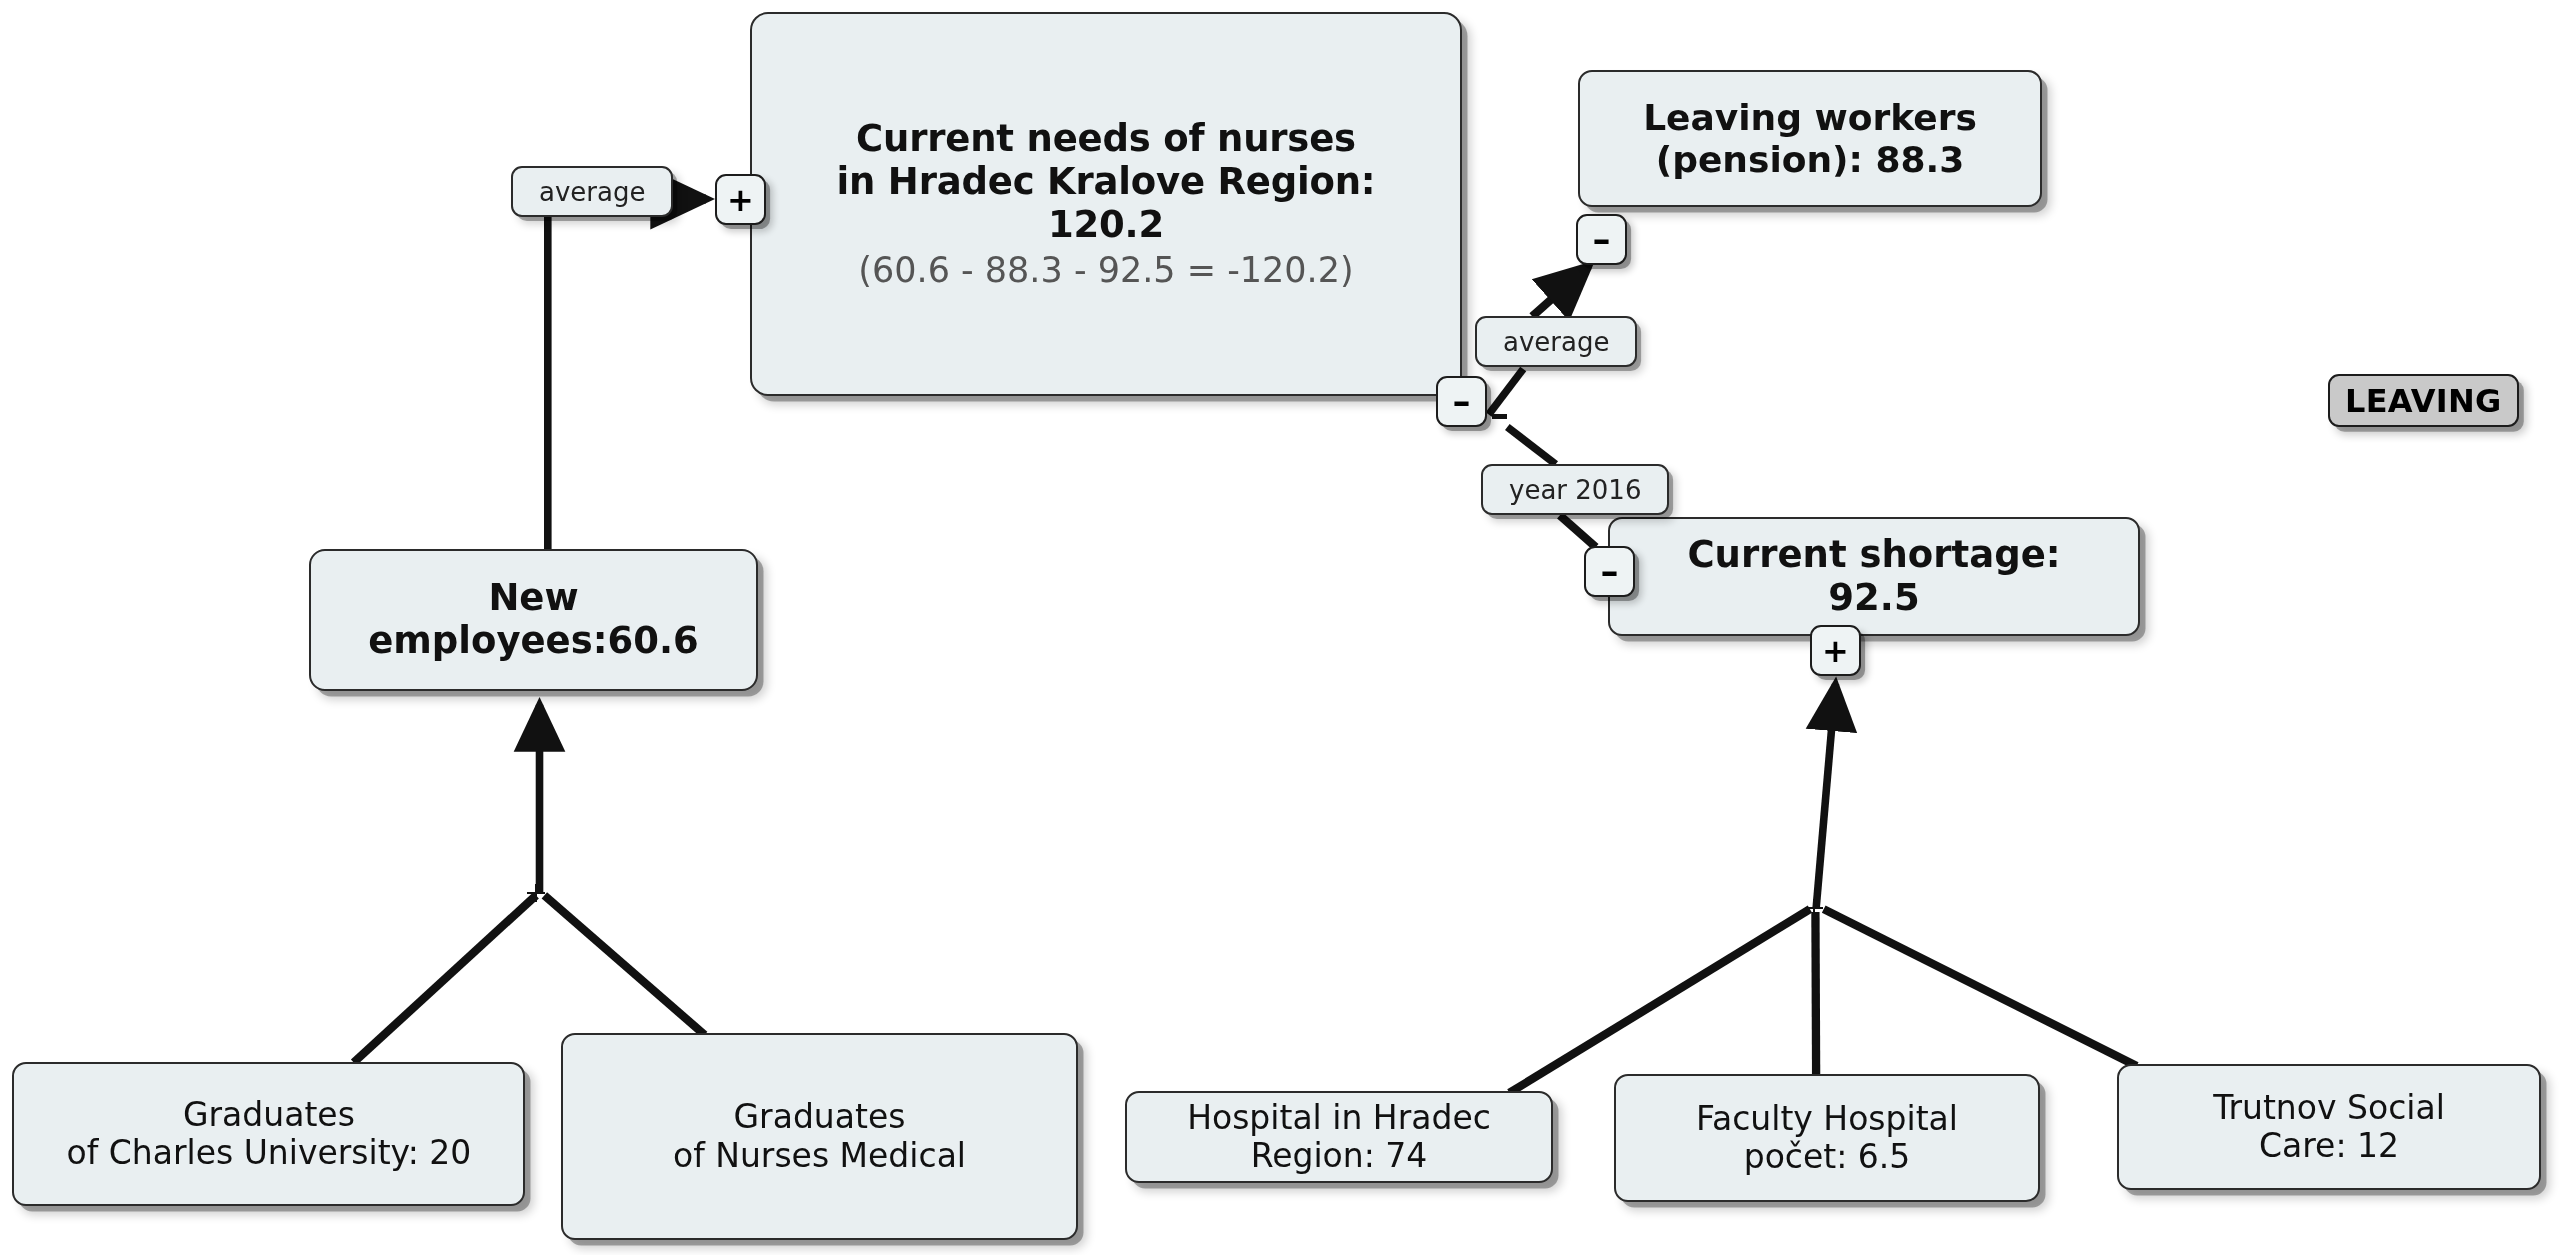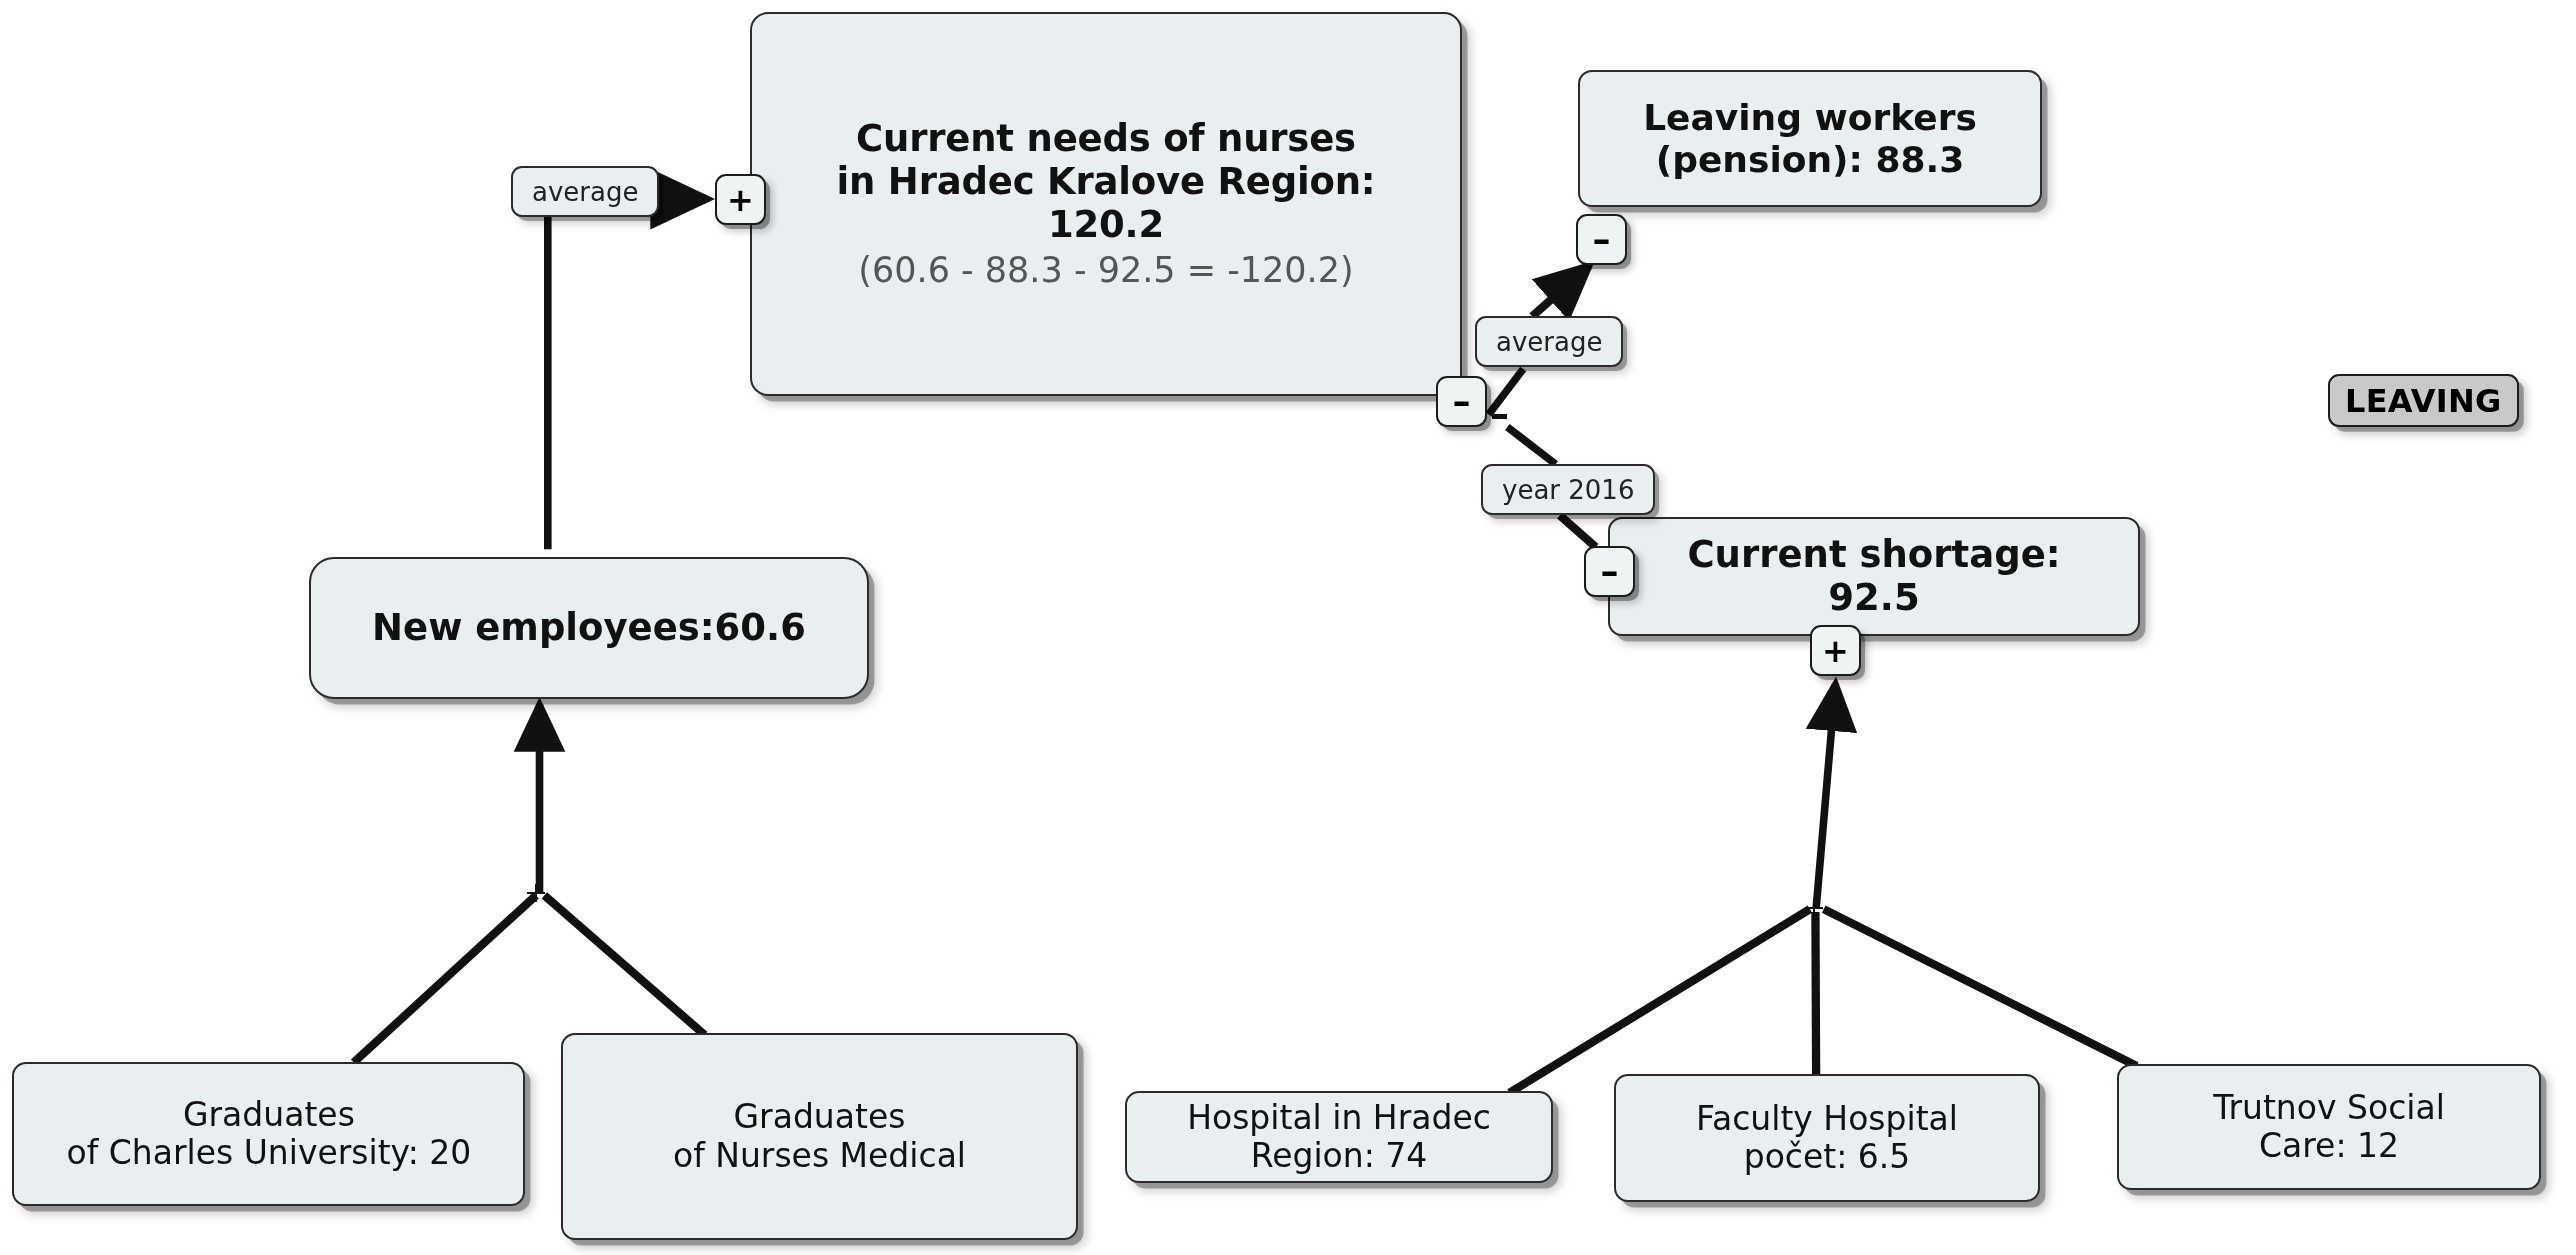--- a/index.html
+++ b/index.html
@@ -34,22 +34,22 @@
   }
   #node-main .line1{font-weight:bold;font-size:37px;letter-spacing:-0.2px;}
   #node-main .line2{font-weight:bold;font-size:37px;letter-spacing:-0.2px;}
   #node-main .line3{font-size:35px;color:#555;margin-top:2.8px;}
 
   #node-leaving-workers{
     left:1578px;top:70px;width:464px;height:137px;
     font-size:36px;font-weight:bold;border-radius:14px;
   }
   #node-new-employees{
-    left:309px;top:549px;width:560px;height:142px;
-    font-size:37px;font-weight:bold;border-radius:25px;margin-top:8px;
+    left:309px;top:549px;width:449px;height:142px;
+    font-size:37px;font-weight:bold;border-radius:16px;
   }
   #node-current-shortage{
     left:1608px;top:517px;width:532px;height:119px;
     font-size:37px;font-weight:bold;border-radius:14px;
   }
   #node-grad-charles{
     left:12.4px;top:1062px;width:513px;height:144px;
     font-size:33px;border-radius:14px;
   }
   #node-grad-nurses{
@@ -71,21 +71,21 @@
 
   
   .pill{
     position:absolute;box-sizing:border-box;
     background:#e9eff1;
     border:2.1px solid #2b2b2b;
     border-radius:11px;
     box-shadow:4.8px 4.8px 0 -0.7px rgba(0,0,0,0.30), 7px 7px 8.3px rgba(0,0,0,0.18);
     display:flex;align-items:center;justify-content:center;
     font-size:26px;color:#222;white-space:nowrap;
-    padding:0 19px;
+    padding:0 26px;
     z-index:7;
   }
   #pill-avg-left{left:511px;top:166px;height:51px;}
   #pill-avg-right{left:1475px;top:316px;height:51px;}
   #pill-year2016{left:1437px;top:464px;height:51px;margin-left:44px;}
 
   
   .port{
     position:absolute;box-sizing:border-box;
     width:51px;height:51px;

